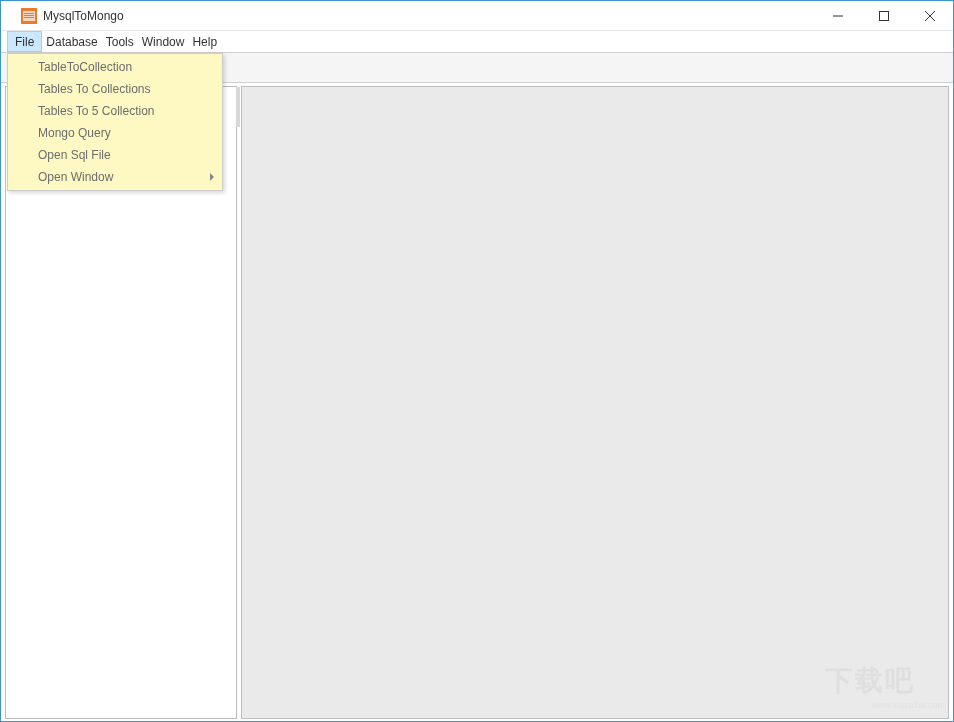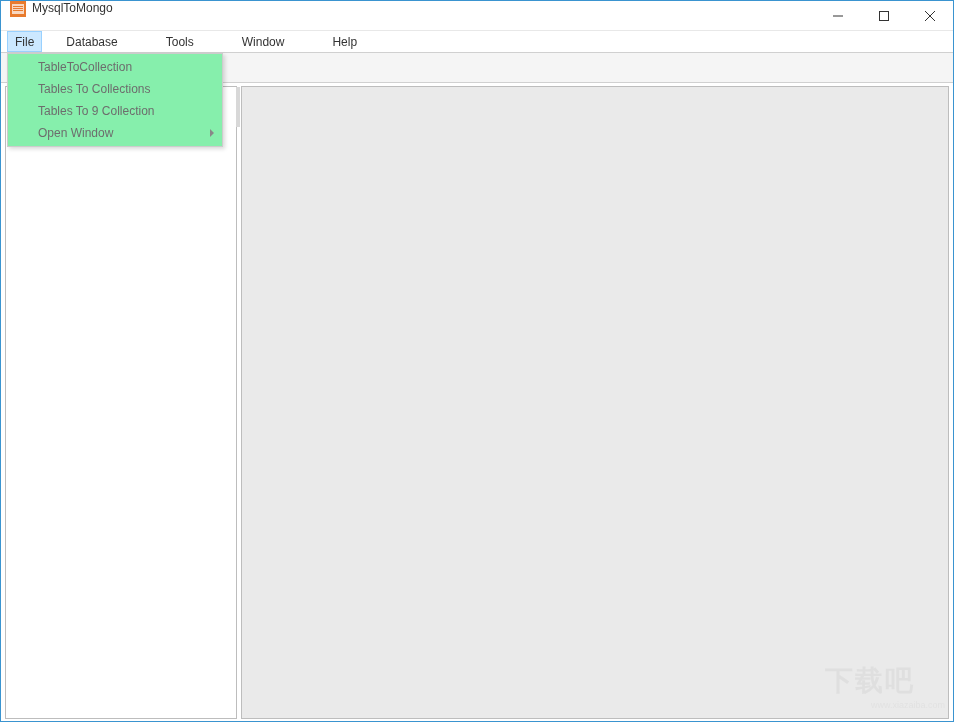--- a/index.html
+++ b/index.html
@@ -14,21 +14,22 @@
       height: 722px;
       background: #fff;
       border: 1px solid #3a94d0;
       overflow: hidden;
       position: relative;
     }
     .titlebar {
       height: 30px;
       background: #fff;
       display: flex;
-      padding-left: 9px;
+      align-items: center;
+      padding-left: 20px;
       border-bottom: 1px solid #e8e8e8;
     }
     .app-icon {
       width: 16px;
       height: 16px;
       margin-right: 6px;
       flex-shrink: 0;
     }
     .title-text {
       font-size: 12px;
@@ -53,21 +54,21 @@
     }
     .menubar {
       height: 22px;
       background: #fff;
       display: flex;
       align-items: stretch;
       padding-left: 6px;
       border-bottom: 1px solid #d0d0d0;
     }
     .menu-item {
-      padding: 0 24px;
+      padding: 0 4px;
       display: flex;
       align-items: center;
       color: #333;
       cursor: default;
     }
     .menu-item.active {
       background: #cce8ff;
       border: 1px solid #99d1ff;
       padding: 0 7px;
     }
@@ -103,21 +104,21 @@
       flex: 1;
       background: #eaeaea;
       border: 1px solid #bdbdbd;
       margin: 2px 4px 2px 2px;
     }
     .dropdown {
       position: absolute;
       top: 52px;
       left: 6px;
       width: 216px;
-      background: #86efac;
+      background: #fef9c3;
       border: 1px solid #cccccc;
       box-shadow: 2px 2px 4px rgba(0,0,0,0.15);
       padding: 2px;
       z-index: 100;
     }
     .dropdown-item {
       height: 22px;
       display: flex;
       align-items: center;
       padding-left: 28px;
@@ -223,21 +224,27 @@
 </div>
 
 <div class="dropdown">
   <div class="dropdown-item">
       <span>TableToCollection</span>
     </div>
   <div class="dropdown-item">
       <span>Tables To Collections</span>
     </div>
   <div class="dropdown-item">
-      <span>Tables To 9 Collection</span>
+      <span>Tables To 5 Collection</span>
+    </div>
+  <div class="dropdown-item">
+      <span>Mongo Query</span>
+    </div>
+  <div class="dropdown-item">
+      <span>Open Sql File</span>
     </div>
   <div class="dropdown-item">
     <span>Open Window</span>
     <span class="submenu-arrow"></span>
   </div>
 </div>
 
 <div class="watermark">
   <div class="watermark-text">下载吧</div>
   <div class="watermark-sub">www.xiazaiba.com</div>

